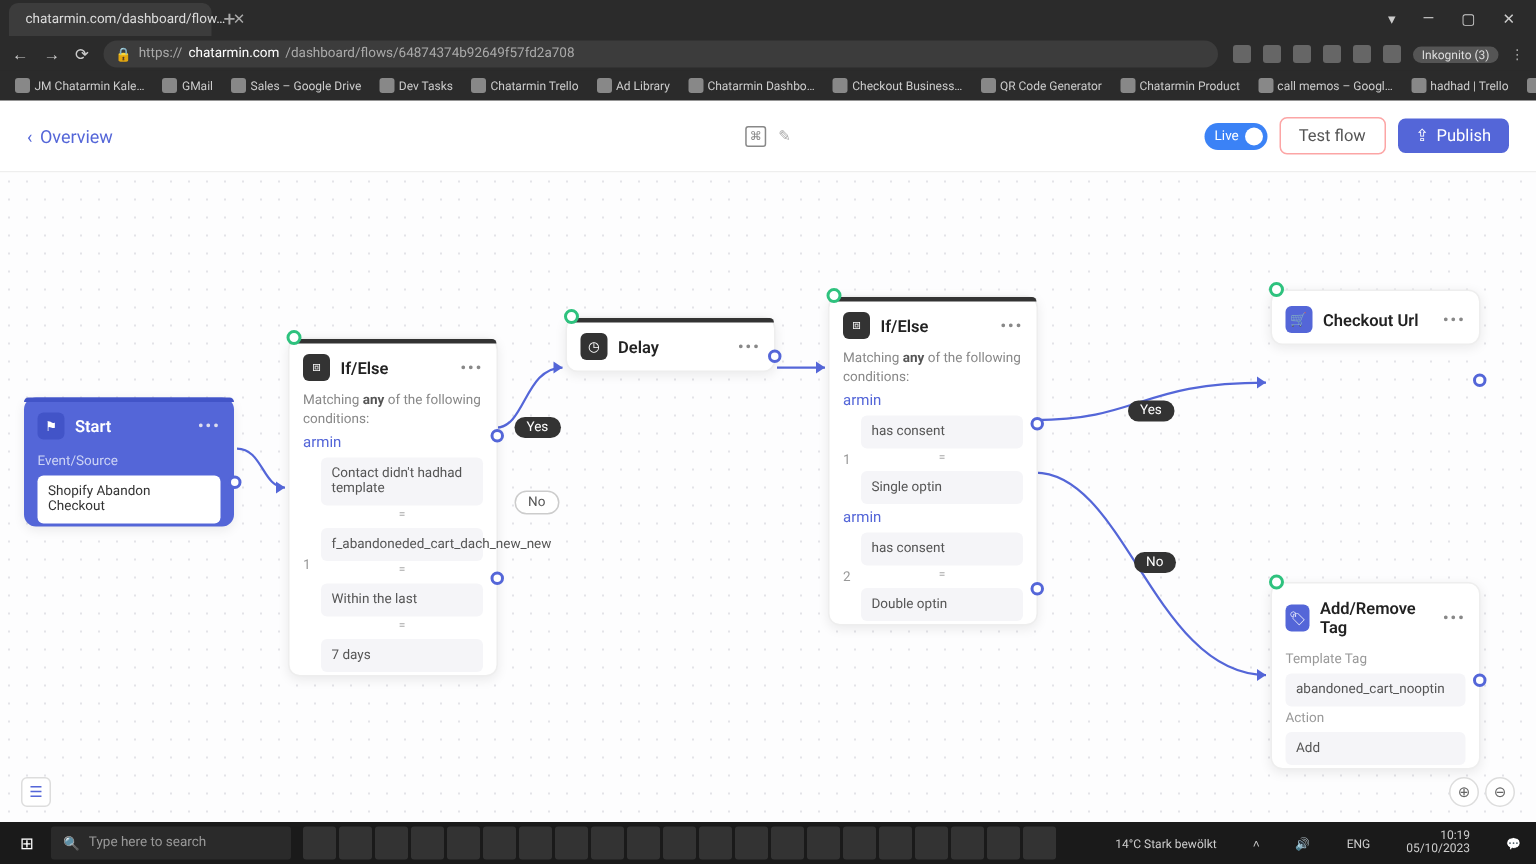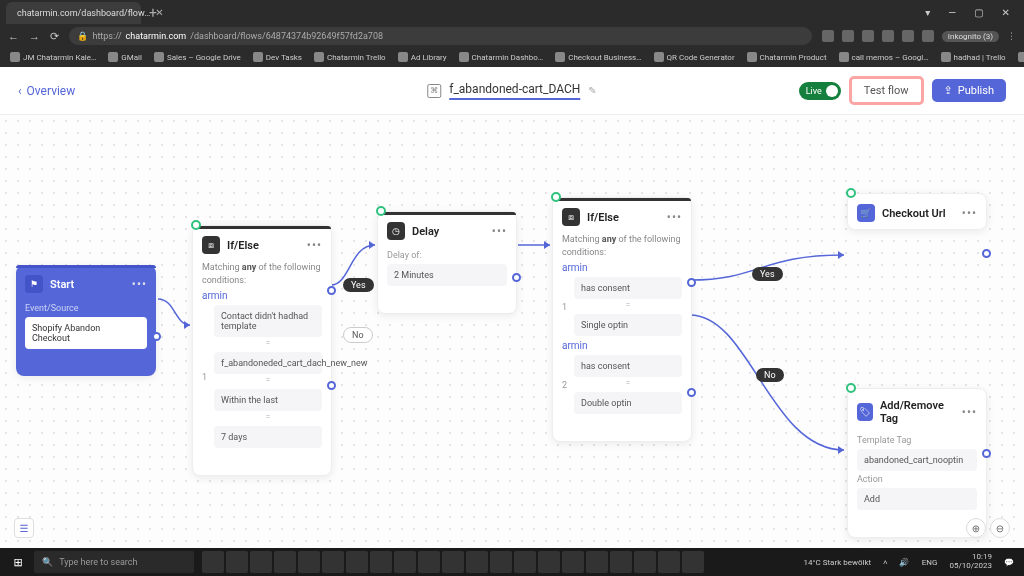--- a/index.html
+++ b/index.html
@@ -22,40 +22,40 @@
 .bm{display:flex;align-items:flex-end;gap:3px;white-space:nowrap}
 .bm-icon{width:10px;height:10px;background:#888;border-radius:2px}
 .app{background:#fff;height:calc(100% - 47px - 20px - 28px);display:flex;flex-direction:column;position:relative}
 .app-header{height:48px;border-bottom:1px solid #eee;display:flex;align-items:center;padding:0 18px}
 .back-link{color:#5466d8;font-size:12px;display:flex;align-items:center;gap:5px}
 .flow-title{position:absolute;left:50%;transform:translateX(-50%);display:flex;align-items:center;gap:8px;font-size:12px;color:#333}
 .flow-icon{width:14px;height:14px;border:1px solid #888;border-radius:2px;display:flex;align-items:center;justify-content:center;font-size:8px;color:#888}
 .flow-name{border-bottom:2px solid #5466d8;padding-bottom:2px}
 .edit-icon{color:#aaa;font-size:10px}
 .hdr-right{margin-left:auto;display:flex;align-items:center;gap:8px}
-.live-toggle{background:#15803d;border-radius:10px;height:18px;display:flex;align-items:center;padding:0 3px 0 7px;font-size:9px;color:#fff;gap:4px}
+.live-toggle{background:#3b82f6;border-radius:10px;height:18px;display:flex;align-items:center;padding:0 3px 0 7px;font-size:9px;color:#fff;gap:4px}
 .toggle-knob{width:12px;height:12px;border-radius:50%;background:#fff}
-.btn-outline{border:3px solid #fca5a5;background:#fff;border-radius:5px;padding:5px 12px;font-size:11px;color:#555}
+.btn-outline{border:1px solid #fca5a5;background:#fff;border-radius:5px;padding:5px 12px;font-size:11px;color:#555}
 .btn-primary{background:#5466d8;color:#fff;border:none;border-radius:5px;padding:5px 12px;font-size:11px;display:flex;align-items:center;gap:5px}
 .pub-time{position:absolute;right:18px;top:48px;font-size:9px;color:#aaa;padding-top:3px}
 .pub-time span{color:#5466d8}
 .canvas{flex:1;position:relative;background:#fdfdfe;background-image:radial-gradient(#e3e3e8 1px,transparent 1px);background-size:12px 12px;overflow:hidden}
 .node{position:absolute;background:#fff;border-radius:8px;box-shadow:0 2px 8px rgba(0,0,0,.08);border:1px solid #eee;width:140px}
 .node-start{width:140px;background:#5466d8;color:#fff;border:none}
 .node-top{height:3px;background:#333;border-radius:8px 8px 0 0}
 .node-start .node-top{background:#4254c8}
 .node-header{display:flex;align-items:center;gap:7px;padding:7px 9px}
 .node-hdr-icon{width:18px;height:18px;background:#333;border-radius:4px;display:flex;align-items:center;justify-content:center;color:#fff;font-size:9px}
 .node-start .node-hdr-icon{background:#4254c8}
 .node-action .node-hdr-icon{background:#5466d8}
 .node-title{font-size:11px;font-weight:600;color:#222}
 .node-start .node-title{color:#fff}
 .node-menu{margin-left:auto;color:#888;font-size:12px;letter-spacing:1px}
 .node-start .node-menu{color:#dde}
-.node-body{padding:0 9px 27px;font-size:10px;color:#666}
+.node-body{padding:0 9px 2px;font-size:10px;color:#666}
 .sub-label{font-size:9px;color:#999;margin:3px 0}
 .node-start .sub-label{color:#cdd4f5}
 .pill{background:#f5f5f8;border-radius:4px;padding:6px 7px;font-size:9px;color:#555;margin-top:4px}
 .node-start .pill{background:#fff;color:#333}
 .pill-link{color:#5466d8}
 .cond-text{font-size:9px;color:#888;line-height:1.4;margin-bottom:4px}
 .cond-text b{color:#555}
 .armin{color:#5466d8;font-size:10px;margin:4px 0}
 .cond-group{position:relative;padding-left:12px}
 .cond-num{position:absolute;left:0;top:50%;transform:translateY(-50%);font-size:9px;color:#999}
@@ -68,21 +68,21 @@
 svg.edges path{stroke:#5466d8;stroke-width:1.5;fill:none}
 svg.edges polygon{fill:#5466d8}
 .zoom-ctrl{position:absolute;right:14px;bottom:10px;display:flex;gap:4px}
 .zoom-btn{width:20px;height:20px;border:1px solid #ddd;border-radius:50%;background:#fff;font-size:10px;color:#666;display:flex;align-items:center;justify-content:center}
 .help-btn{position:absolute;left:14px;bottom:10px;width:20px;height:20px;border:1px solid #ddd;border-radius:4px;background:#fff;font-size:10px;color:#5466d8;display:flex;align-items:center;justify-content:center}
 .taskbar{height:28px;background:#1a1a1a;display:flex;align-items:center;padding:0 4px;gap:2px}
 .tb-start{width:28px;height:24px;display:flex;align-items:center;justify-content:center;color:#fff;font-size:11px}
 .tb-search{background:#2a2a2a;border-radius:2px;height:22px;width:160px;display:flex;align-items:center;padding:0 8px;font-size:9px;color:#999;gap:6px}
 .tb-icons{display:flex;gap:2px;margin-left:6px}
 .tb-icon{width:22px;height:22px;background:#333;border-radius:2px}
-.tb-right{margin-left:auto;display:flex;align-items:center;gap:12px;color:#ccc;font-size:8px;padding-right:6px}
+.tb-right{margin-left:auto;display:flex;align-items:center;gap:24px;color:#ccc;font-size:8px;padding-right:6px}
 .tb-time{text-align:right;line-height:1.1}
 </style>
 </head>
 <body>
 
 <div class="browser-top">
   <div class="tab-bar">
     <div class="tab">
       <div class="tab-favicon"></div>
       <span>chatarmin.com/dashboard/flow…</span>
@@ -174,21 +174,20 @@
 </div>
 
 <div class="app">
   <div class="app-header">
     <div class="back-link">
       <span>‹</span>
       <span>Overview</span>
     </div>
     <div class="flow-title">
       <span class="flow-icon">⌘</span>
-      <span class="flow-name">f_abandoned-cart_DACH</span>
       <span class="edit-icon">✎</span>
     </div>
     <div class="hdr-right">
       <div class="live-toggle">
         <span>Live</span>
         <div class="toggle-knob"></div>
       </div>
       <button class="btn-outline">Test flow</button>
       <button class="btn-primary">
           <span>⇪</span>
@@ -255,24 +254,20 @@
     <div class="edge-label no" style="left:343px;top:212px">No</div>
 
     <div class="node" style="left:377px;top:96px">
       <div class="status-dot"></div>
       <div class="node-top"></div>
       <div class="node-header">
         <div class="node-hdr-icon">◷</div>
         <div class="node-title">Delay</div>
         <div class="node-menu">•••</div>
       </div>
-      <div class="node-body">
-        <div class="sub-label">Delay of:</div>
-        <div class="pill">2 Minutes</div>
-      </div>
       <div class="port" style="right:-5px;top:60%"></div>
     </div>
 
     <div class="node" style="left:552px;top:82px">
       <div class="status-dot"></div>
       <div class="node-top"></div>
       <div class="node-header">
         <div class="node-hdr-icon">⧈</div>
         <div class="node-title">If/Else</div>
         <div class="node-menu">•••</div>

